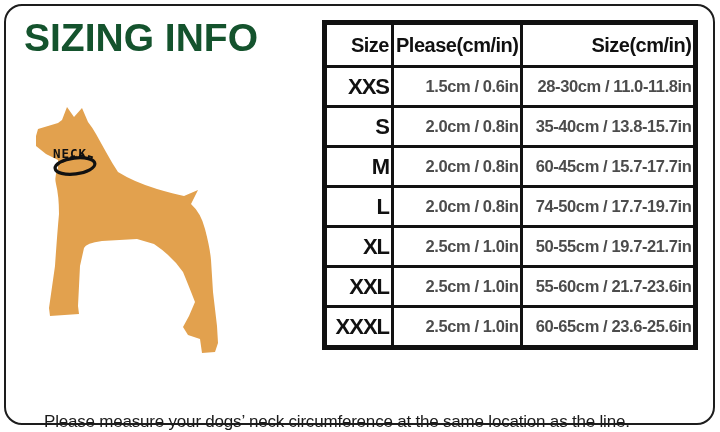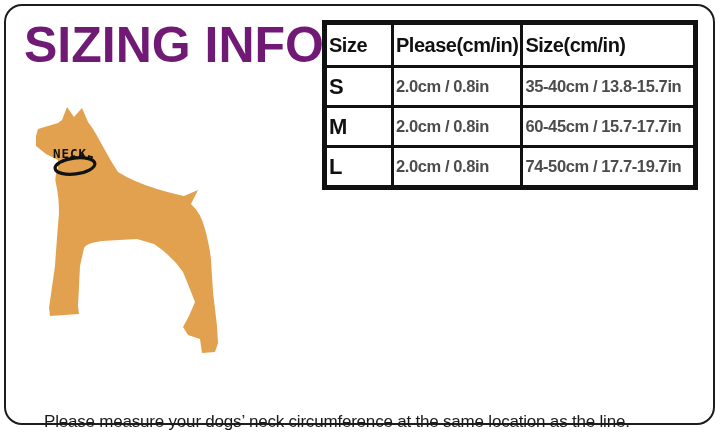--- a/index.html
+++ b/index.html
@@ -6,34 +6,34 @@
   .canvas{
     position:relative;width:720px;height:432px;background:#ffffff;
     font-family:"Liberation Sans", sans-serif;overflow:hidden;
   }
   .border-frame{
     position:absolute;left:4px;top:4px;width:707px;height:417px;
     border:2.5px solid #1d1d1d;border-radius:18px;pointer-events:none;
   }
   .title{
     position:absolute;left:24px;top:16px;margin:0;
-    font-size:50px;font-weight:bold;color:#701a75;letter-spacing:0px;text-align:center;
+    font-size:39px;font-weight:bold;color:#14532d;letter-spacing:0px;text-align:center;
   }
   .dog{position:absolute;left:22px;top:96px;width:205px;height:260px;}
   .neck-text{
     font-family:"DejaVu Sans Mono", monospace;
     font-size:12.5px;font-weight:bold;letter-spacing:1px;fill:#111;
   }
   table.sizing{
     position:absolute;left:322px;top:20px;
     border-collapse:collapse;table-layout:fixed;
     background:#fff;border:5px solid #111;
   }
   table.sizing th, table.sizing td{
-    border:3px solid #111;background:#fff;text-align:left;
+    border:3px solid #111;background:#fff;text-align:right;
     vertical-align:middle;padding:0 2px;overflow:hidden;white-space:nowrap;
   }
   table.sizing th{height:40px;font-size:20px;font-weight:bold;color:#111;letter-spacing:-0.5px;}
   table.sizing td{height:37px;}
   td.size-cell{font-size:22px;font-weight:bold;color:#111;letter-spacing:-1px;}
   td.val-cell{font-size:16.5px;font-weight:bold;color:#4c4c4c;letter-spacing:-0.4px;}
   col.c-size{width:68px;} col.c-width{width:126px;} col.c-neck{width:174px;}
   .note{
     position:absolute;left:28px;top:396px;width:670px;margin:16px;
     font-size:17px;color:#1a1a1a;font-weight:normal;letter-spacing:-0.2px;
@@ -77,31 +77,51 @@
       </colgroup>
     <thead>
       <tr>
         <th>Size</th>
         <th>Please(cm/in)</th>
         <th>Size(cm/in)</th>
       </tr>
     </thead>
     <tbody>
       <tr>
+        <td class="size-cell">XXS</td>
+        <td class="val-cell">1.5cm / 0.6in</td>
+        <td class="val-cell">28-30cm / 11.0-11.8in</td>
+      </tr>
+      <tr>
         <td class="size-cell">S</td>
         <td class="val-cell">2.0cm / 0.8in</td>
         <td class="val-cell">35-40cm / 13.8-15.7in</td>
       </tr>
       <tr>
         <td class="size-cell">M</td>
         <td class="val-cell">2.0cm / 0.8in</td>
         <td class="val-cell">60-45cm / 15.7-17.7in</td>
       </tr>
       <tr>
         <td class="size-cell">L</td>
         <td class="val-cell">2.0cm / 0.8in</td>
         <td class="val-cell">74-50cm / 17.7-19.7in</td>
       </tr>
+      <tr>
+        <td class="size-cell">XL</td>
+        <td class="val-cell">2.5cm / 1.0in</td>
+        <td class="val-cell">50-55cm / 19.7-21.7in</td>
+      </tr>
+      <tr>
+        <td class="size-cell">XXL</td>
+        <td class="val-cell">2.5cm / 1.0in</td>
+        <td class="val-cell">55-60cm / 21.7-23.6in</td>
+      </tr>
+      <tr>
+        <td class="size-cell">XXXL</td>
+        <td class="val-cell">2.5cm / 1.0in</td>
+        <td class="val-cell">60-65cm / 23.6-25.6in</td>
+      </tr>
     </tbody>
   </table>
 
   <p class="note">Please measure your dogs’  neck circumference at the same location as the line.</p>
 </div>
 
 </body></html>

